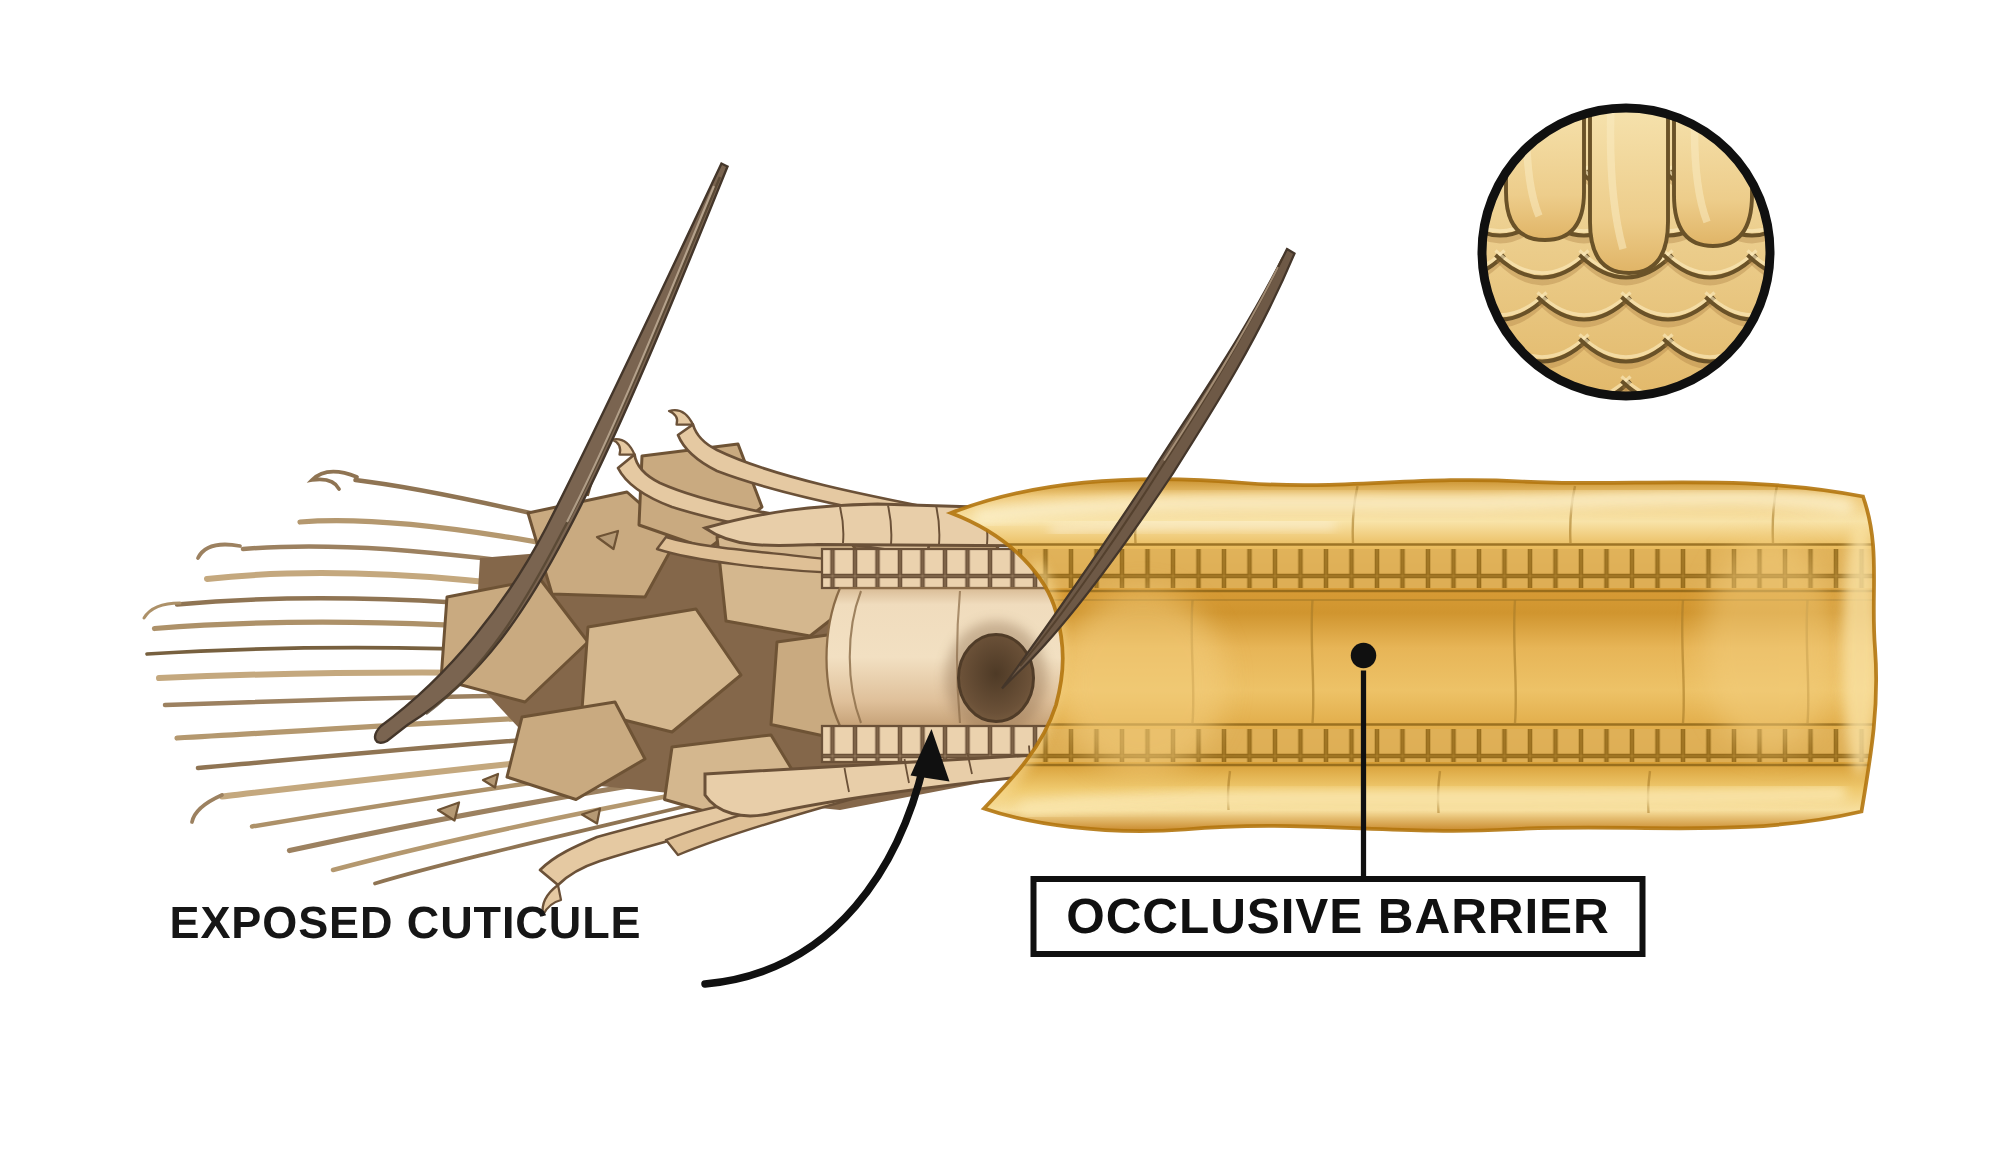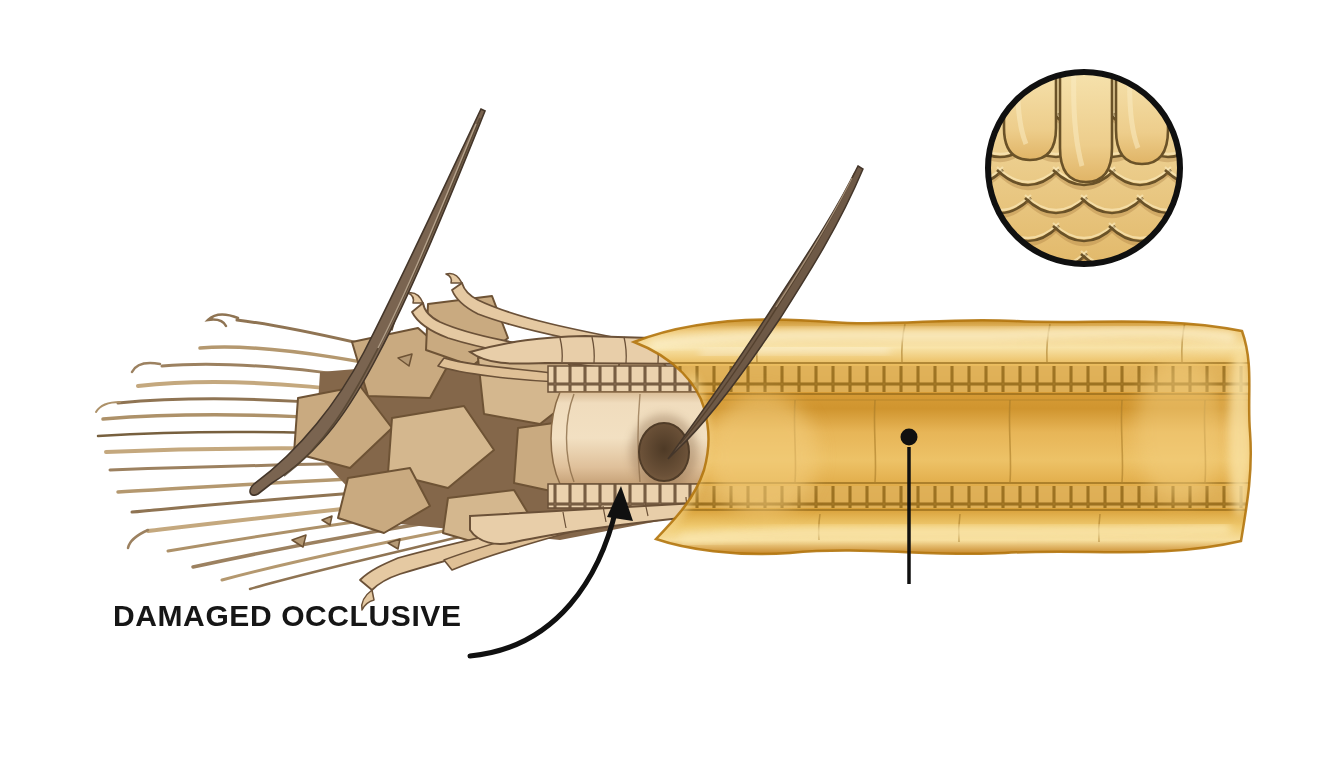--- a/index.html
+++ b/index.html
@@ -273,17 +273,20 @@
     <path d="M470,656 C556,648 602,578 618,500" fill="none" stroke="#101010" stroke-width="5" stroke-linecap="round"></path>
     <path d="M621,486 L633,521 L607,517 Z" fill="#101010"></path>
   </g>
   <g>
     <line x1="909" y1="447" x2="909" y2="584" stroke="#101010" stroke-width="3.5"></line>
     <circle cx="909" cy="437" r="8.5" fill="#101010"></circle>
   </g>
 </svg>
 
 <div class="label-damaged">
-  <div>DAMAGED OCCLUSIVE</div>
+  <div>EXPOSED CUTICULE</div>
 </div>
 
-
+<div class="label-occlusive">
+  <span>OCCLUSIVE BARRIER</span>
 </div>
 
+</div>
+
 </body></html>

